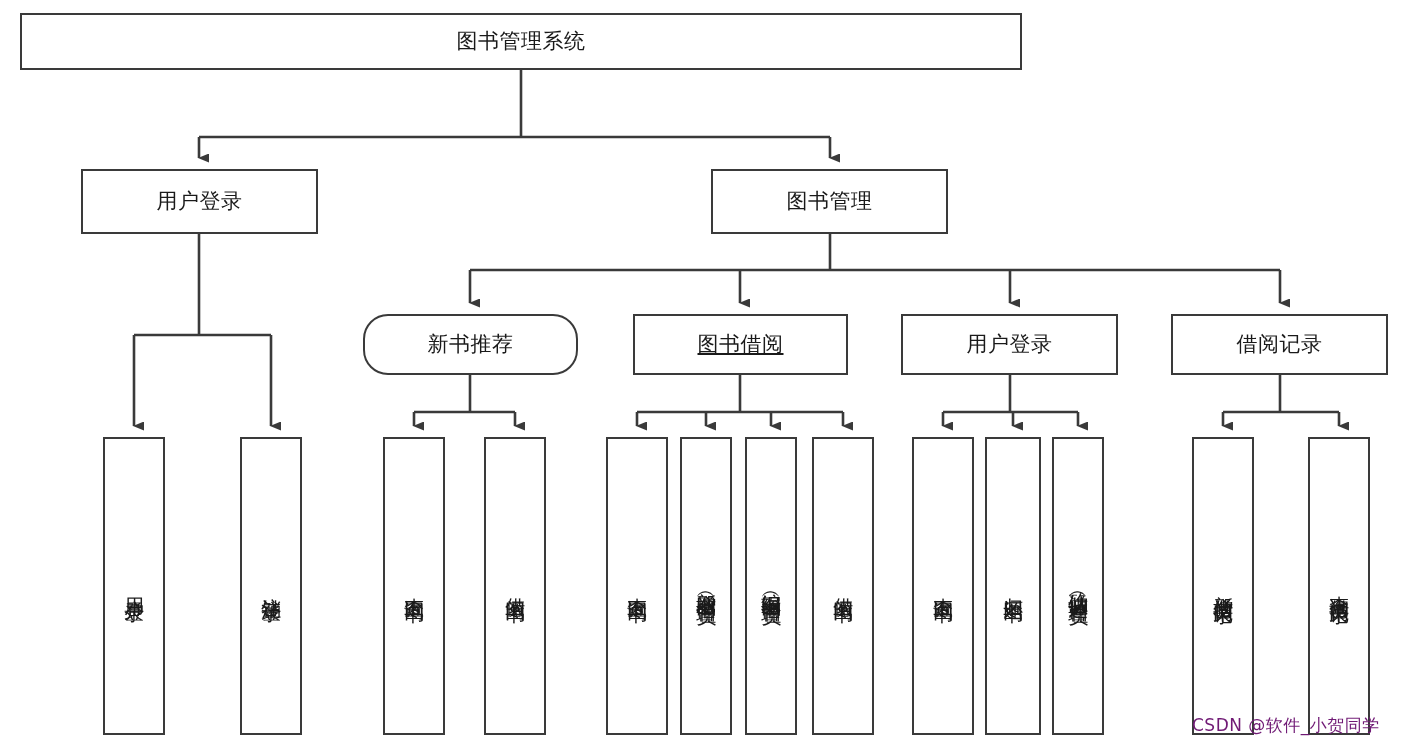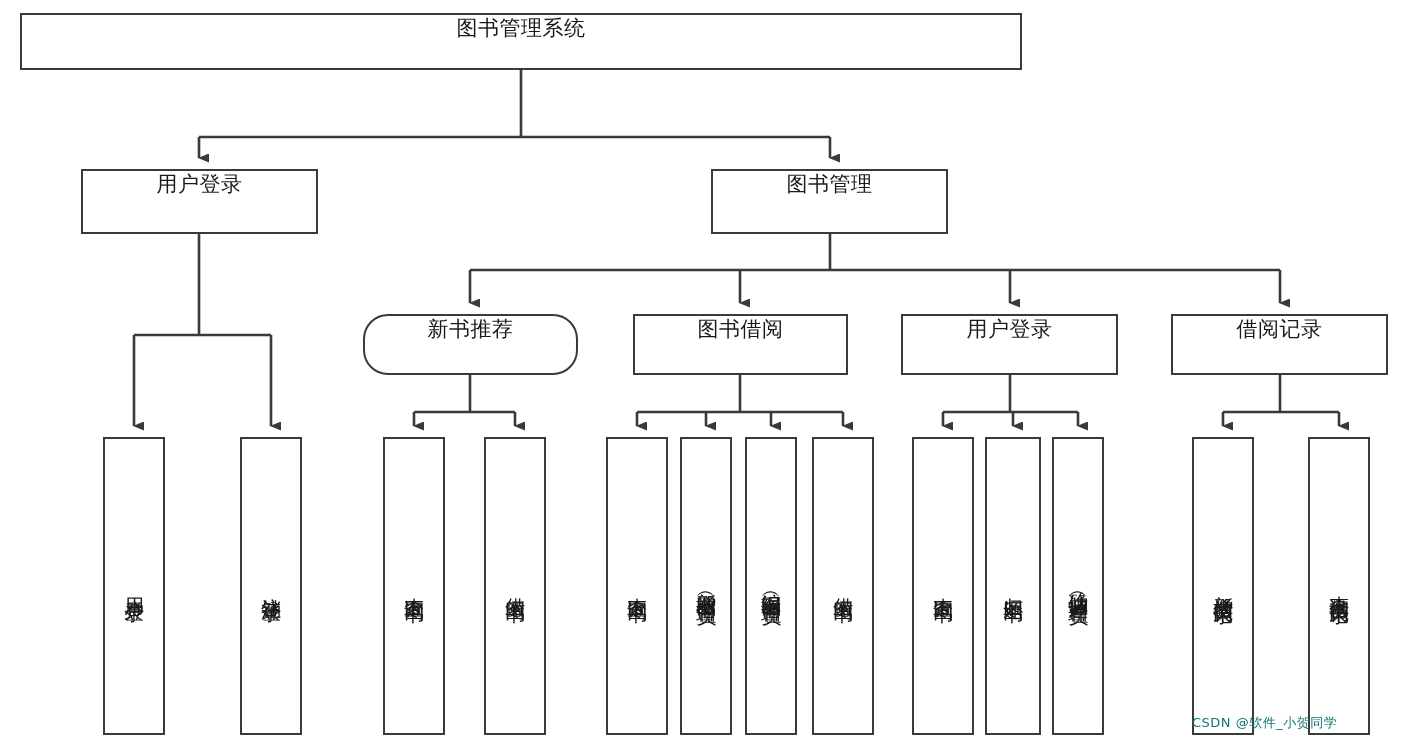--- a/index.html
+++ b/index.html
@@ -24,21 +24,21 @@
     width: 1405px;
     height: 747px;
     pointer-events: none;
   }
   .node-box {
     position: absolute;
     box-sizing: border-box;
     border: 2px solid #3a3a3a;
     background: #ffffff;
     display: flex;
-    align-items: flex-start;
+    align-items: center;
     justify-content: center;
     color: #1a1a1a;
   }
   .node-label {
     font-size: 21px;
     line-height: 1.25;
     letter-spacing: 0.5px;
     white-space: nowrap;
   }
   .node-box.vertical {
@@ -49,22 +49,22 @@
     writing-mode: vertical-rl;
     text-orientation: upright;
     font-size: 20px;
     line-height: 1.18;
     letter-spacing: 2px;
     white-space: nowrap;
     max-height: 100%;
   }
   .watermark {
     position: absolute;
-    font-size: 13px;
-    color: #0f766e;
+    font-size: 17px;
+    color: #701a75;
     letter-spacing: 0.5px;
     white-space: nowrap;
     user-select: none;
   }
 </style>
 </head>
 <body>
 
 <div id="diagram-root">
 
@@ -137,21 +137,21 @@
   <div class="node-box" style="left: 81px; top: 169px; width: 237px; height: 65px;">
     <span class="node-label">用户登录</span>
   </div>
   <div class="node-box" style="left: 711px; top: 169px; width: 237px; height: 65px;">
     <span class="node-label">图书管理</span>
   </div>
 
   <div class="node-box" style="left: 363px; top: 314px; width: 215px; height: 61px; border-radius: 25px;">
     <span class="node-label">新书推荐</span>
   </div>
-  <div class="node-box" style="left: 633px; top: 314px; width: 215px; height: 61px;">
+  <div class="node-box" style="left: 633px; top: 314px; width: 215px; height: 61px; text-decoration: underline;">
     <span class="node-label">图书借阅</span>
   </div>
   <div class="node-box" style="left: 901px; top: 314px; width: 217px; height: 61px;">
     <span class="node-label">用户登录</span>
   </div>
   <div class="node-box" style="left: 1171px; top: 314px; width: 217px; height: 61px;">
     <span class="node-label">借阅记录</span>
   </div>
 
   <div class="node-box vertical" style="left: 103px; top: 437px; width: 62px; height: 298px;">

